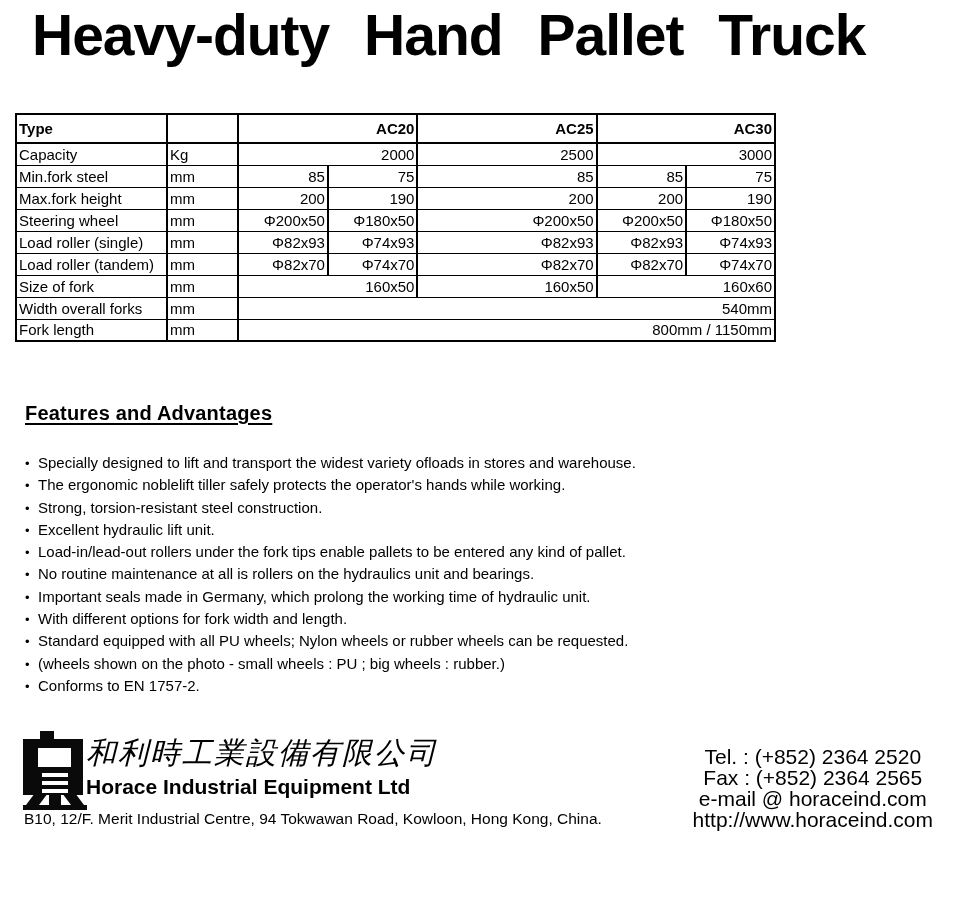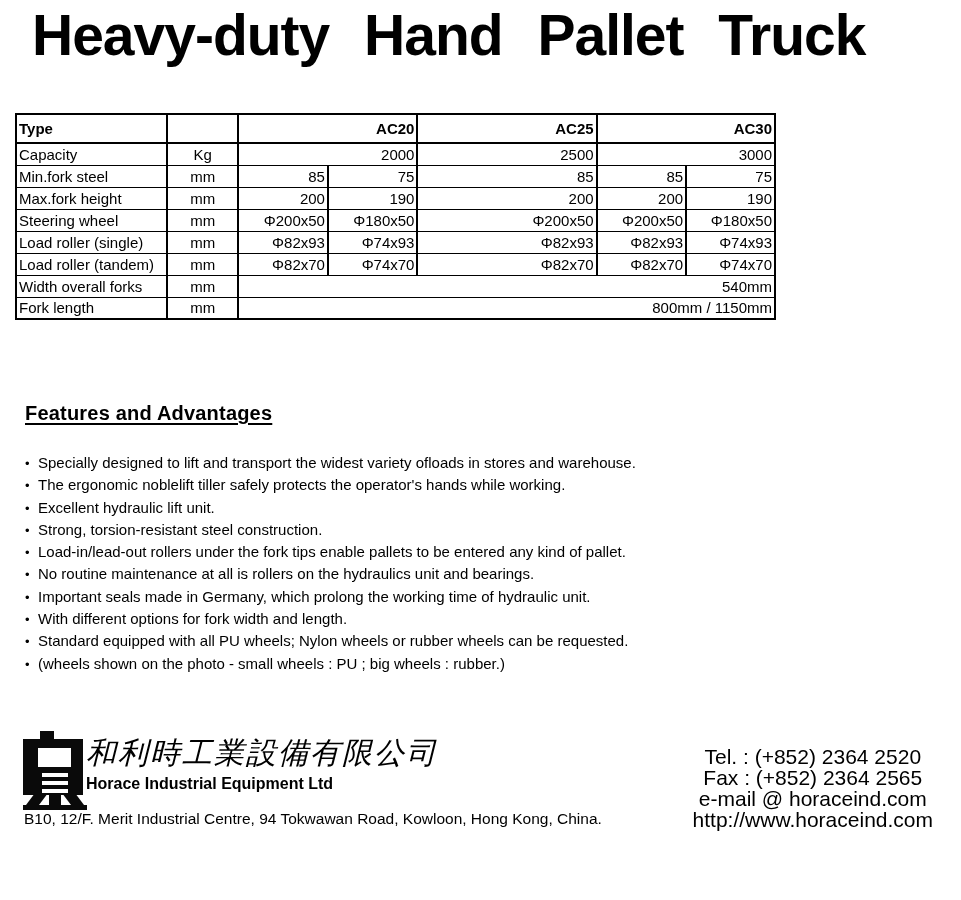--- a/index.html
+++ b/index.html
@@ -21,21 +21,21 @@
     border:2px solid #000;
     font-size:15px;
   }
   table.spec td {
     border-left:2px solid #000; border-right:2px solid #000;
     border-top:1px solid #000; border-bottom:1px solid #000;
     height:22px; padding:0 2px; overflow:hidden; white-space:nowrap;
   }
   table.spec tr.hdr td { height:29px; font-weight:bold; border-bottom:2px solid #000; }
   td.lbl { text-align:left; padding-left:6px; }
-  td.unit { text-align:center; padding-left:6px; }
+  td.unit { text-align:left; padding-left:6px; }
   td.val { text-align:right; }
   
   .features-heading {
     position:absolute; left:25px; top:402px;
     font-size:20px; font-weight:bold;
     text-decoration:underline; text-decoration-thickness:2px; text-underline-offset:3px;
     letter-spacing:0.2px;
   }
   .features-list { position:absolute; left:25px; top:452px; width:920px; }
   .feature-item {
@@ -46,21 +46,21 @@
   }
   
   .footer { position:absolute; left:0; top:725px; width:961px; }
   .logo-icon { position:absolute; left:23px; top:6px; width:64px; height:80px; }
   .company-cn {
     position:absolute; left:86px; top:8px;
     font-size:30px; letter-spacing:2px; font-weight:500; white-space:nowrap;font-style:italic;
   }
   .company-en {
     position:absolute; left:86px; top:50px;
-    font-size:16px; font-weight:bold; white-space:nowrap;
+    font-size:21px; font-weight:bold; white-space:nowrap;
   }
   .address {
     position:absolute; left:24px; top:85px;
     font-size:15.5px; white-space:nowrap;
   }
   .contact {
     position:absolute; right:28px; top:21px;
     text-align:center; font-size:21px; line-height:21px; white-space:nowrap;
   }
 </style>
@@ -134,46 +134,54 @@
     <tr>
       <td class="lbl">Load roller (tandem)</td>
       <td class="unit">mm</td>
       <td class="val">Φ82x70</td>
       <td class="val">Φ74x70</td>
       <td class="val">Φ82x70</td>
       <td class="val">Φ82x70</td>
       <td class="val">Φ74x70</td>
     </tr>
     <tr>
+      <td class="lbl">Size of fork</td>
+      <td class="unit">mm</td>
+      <td class="val" colspan="2">160x50</td>
+      <td class="val">160x50</td>
+      <td class="val" colspan="2">160x60</td>
+    </tr>
+    <tr>
       <td class="lbl">Width overall forks</td>
       <td class="unit">mm</td>
       <td class="val" colspan="5">540mm</td>
     </tr>
     <tr>
       <td class="lbl">Fork length</td>
       <td class="unit">mm</td>
       <td class="val" colspan="5">800mm /  1150mm</td>
     </tr>
   </tbody>
     </table>
 </div>
 
 <h2 class="features-heading">Features and Advantages</h2>
 
 <div class="features-list">
   <div class="feature-item"><span class="bullet-dot">•</span><span>Specially designed to lift and transport the widest variety ofloads in stores and warehouse.</span></div>
   <div class="feature-item"><span class="bullet-dot">•</span><span>The ergonomic noblelift tiller safely protects the operator's hands while working.</span></div>
+  <div class="feature-item"><span class="bullet-dot">•</span><span>Strong, torsion-resistant steel construction.</span></div>
   <div class="feature-item"><span class="bullet-dot">•</span><span>Excellent hydraulic lift unit.</span></div>
-  <div class="feature-item"><span class="bullet-dot">•</span><span>Strong, torsion-resistant steel construction.</span></div>
   <div class="feature-item"><span class="bullet-dot">•</span><span>Load-in/lead-out rollers under the fork tips enable pallets to be entered any kind of pallet.</span></div>
   <div class="feature-item"><span class="bullet-dot">•</span><span>No routine maintenance at all is rollers on the hydraulics unit and bearings.</span></div>
   <div class="feature-item"><span class="bullet-dot">•</span><span>Important seals made in Germany, which prolong the working time of hydraulic unit.</span></div>
   <div class="feature-item"><span class="bullet-dot">•</span><span>With different options for fork width and length.</span></div>
   <div class="feature-item"><span class="bullet-dot">•</span><span>Standard equipped with all PU wheels;  Nylon wheels or rubber wheels can be requested.</span></div>
   <div class="feature-item"><span class="bullet-dot">•</span><span>(wheels shown on the photo  -  small wheels : PU ;   big wheels : rubber.)</span></div>
+  <div class="feature-item"><span class="bullet-dot">•</span><span>Conforms to EN 1757-2.</span></div>
 </div>
 
 <div class="footer">
   <svg class="logo-icon" viewBox="0 0 64 80" xmlns="http://www.w3.org/2000/svg">
     <g fill="#0a0a0a">
       <rect x="17" y="0" width="14" height="10"></rect>
       <rect x="14" y="8" width="46" height="9"></rect>
       <rect x="0" y="8" width="15" height="56"></rect>
       <rect x="48" y="8" width="12" height="56"></rect>
       <rect x="15" y="36" width="33" height="28"></rect>

